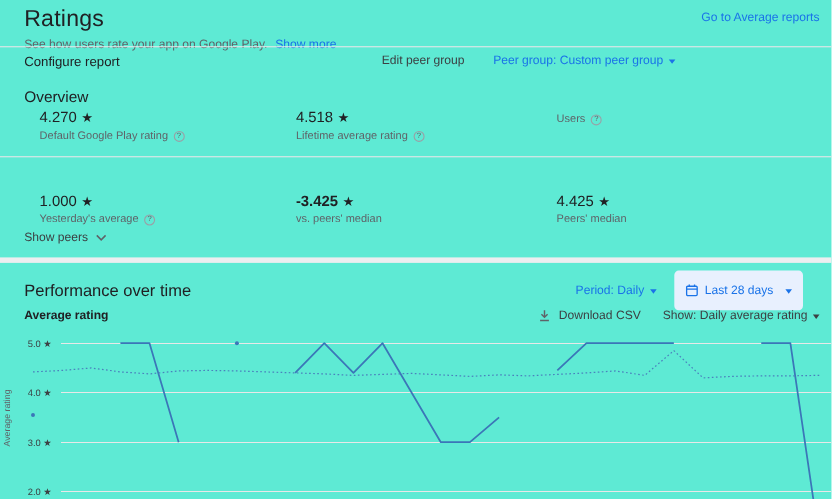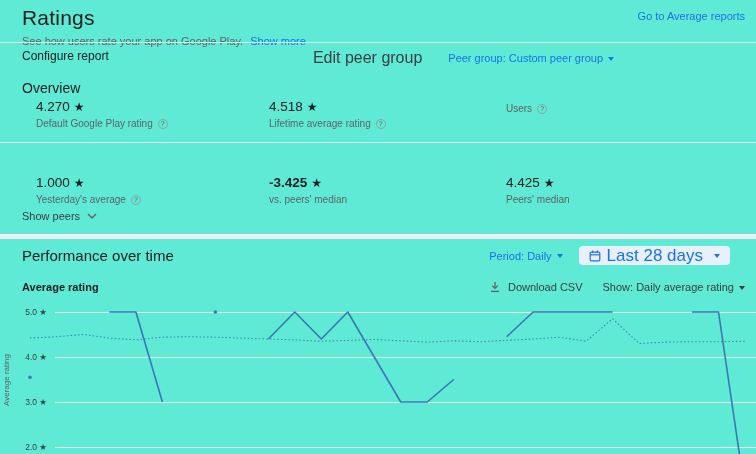--- a/index.html
+++ b/index.html
@@ -15,21 +15,21 @@
   
   .title{font-size:21px;font-weight:500;color:#202124;letter-spacing:.2px;}
   .subtitle{margin-top:5px;font-size:11px;color:#5f6368;}
   .link{color:var(--accent);cursor:pointer;text-decoration:none;}
   .top-link{font-size:11px;font-weight:500;}
 
   
   .configure-row{position:absolute;top:49px;left:0;width:628px;height:22px;display:flex;align-items:flex-start;}
   .configure-label{margin-left:22px;font-size:12px;font-weight:500;color:#202124;}
   .configure-right{margin-left:auto;margin-right:14px;display:flex;align-items:center;gap:26px;}
-  .text-btn{font-size:16px;font-weight:500;color:#3c4043;cursor:pointer;}
+  .text-btn{font-size:11px;font-weight:500;color:#3c4043;cursor:pointer;}
   .dropdown{display:inline-flex;align-items:center;font-size:11px;font-weight:500;cursor:pointer;}
   .dropdown.blue{color:var(--accent);}
   .dropdown.dark{color:#3c4043;}
   .caret{width:0;height:0;border-left:3.5px solid transparent;border-right:3.5px solid transparent;border-top:4px solid currentColor;display:inline-block;margin-left:5px;margin-top:1px;}
 
   
   .h-overview{font-size:14px;font-weight:500;color:#202124;}
   .h-peers{font-size:12px;font-weight:700;color:#202124;display:flex;align-items:center;}
   .h-perf{font-size:15px;font-weight:500;color:#202124;}
 
@@ -41,21 +41,21 @@
   .star{font-size:12px;margin-left:4px;color:#202124;}
   .metric-label{margin-top:4px;font-size:10px;color:#5f6368;display:flex;align-items:center;}
   .help{display:inline-flex;align-items:center;justify-content:center;width:10px;height:10px;border:1px solid #9aa0a6;border-radius:50%;font-size:7px;color:#5f6368;margin-left:5px;flex:none;cursor:pointer;}
 
   .show-peers{position:absolute;left:22px;font-size:11px;font-weight:500;color:#3c4043;display:flex;align-items:center;gap:7px;cursor:pointer;}
 
   
   .perf-row{position:absolute;top:246px;left:0;width:756px;display:flex;align-items:center;}
   .perf-row .h-perf{margin-left:22px;}
   .perf-right{margin-left:auto;margin-right:26px;display:flex;align-items:center;gap:16px;}
-  .range-btn{display:inline-flex;align-items:center;height:19px;padding:0 10px;background:#e8f0fe;border:none;border-radius:4px;color:var(--accent);font-size:17px;font-weight:500;font-family:inherit;gap:6px;cursor:pointer;}
+  .range-btn{display:inline-flex;align-items:center;height:36px;padding:0 10px;background:#e8f0fe;border:none;border-radius:4px;color:var(--accent);font-size:11px;font-weight:500;font-family:inherit;gap:6px;cursor:pointer;}
 
   .chart-head{position:absolute;top:281px;left:0;width:756px;display:flex;align-items:center;}
   .chart-title{margin-left:22px;font-size:11px;font-weight:700;color:#202124;}
   .chart-head-right{margin-left:auto;margin-right:11px;display:flex;align-items:center;gap:20px;}
   .dl-btn{display:inline-flex;align-items:center;gap:7px;font-size:11px;color:#3c4043;font-weight:500;cursor:pointer;}
 
   .chart-wrap{position:absolute;top:300px;left:0;width:756px;height:154px;overflow:hidden;}
   svg text{font-family:"Liberation Sans","DejaVu Sans",sans-serif;}
 </style>
 </head>

